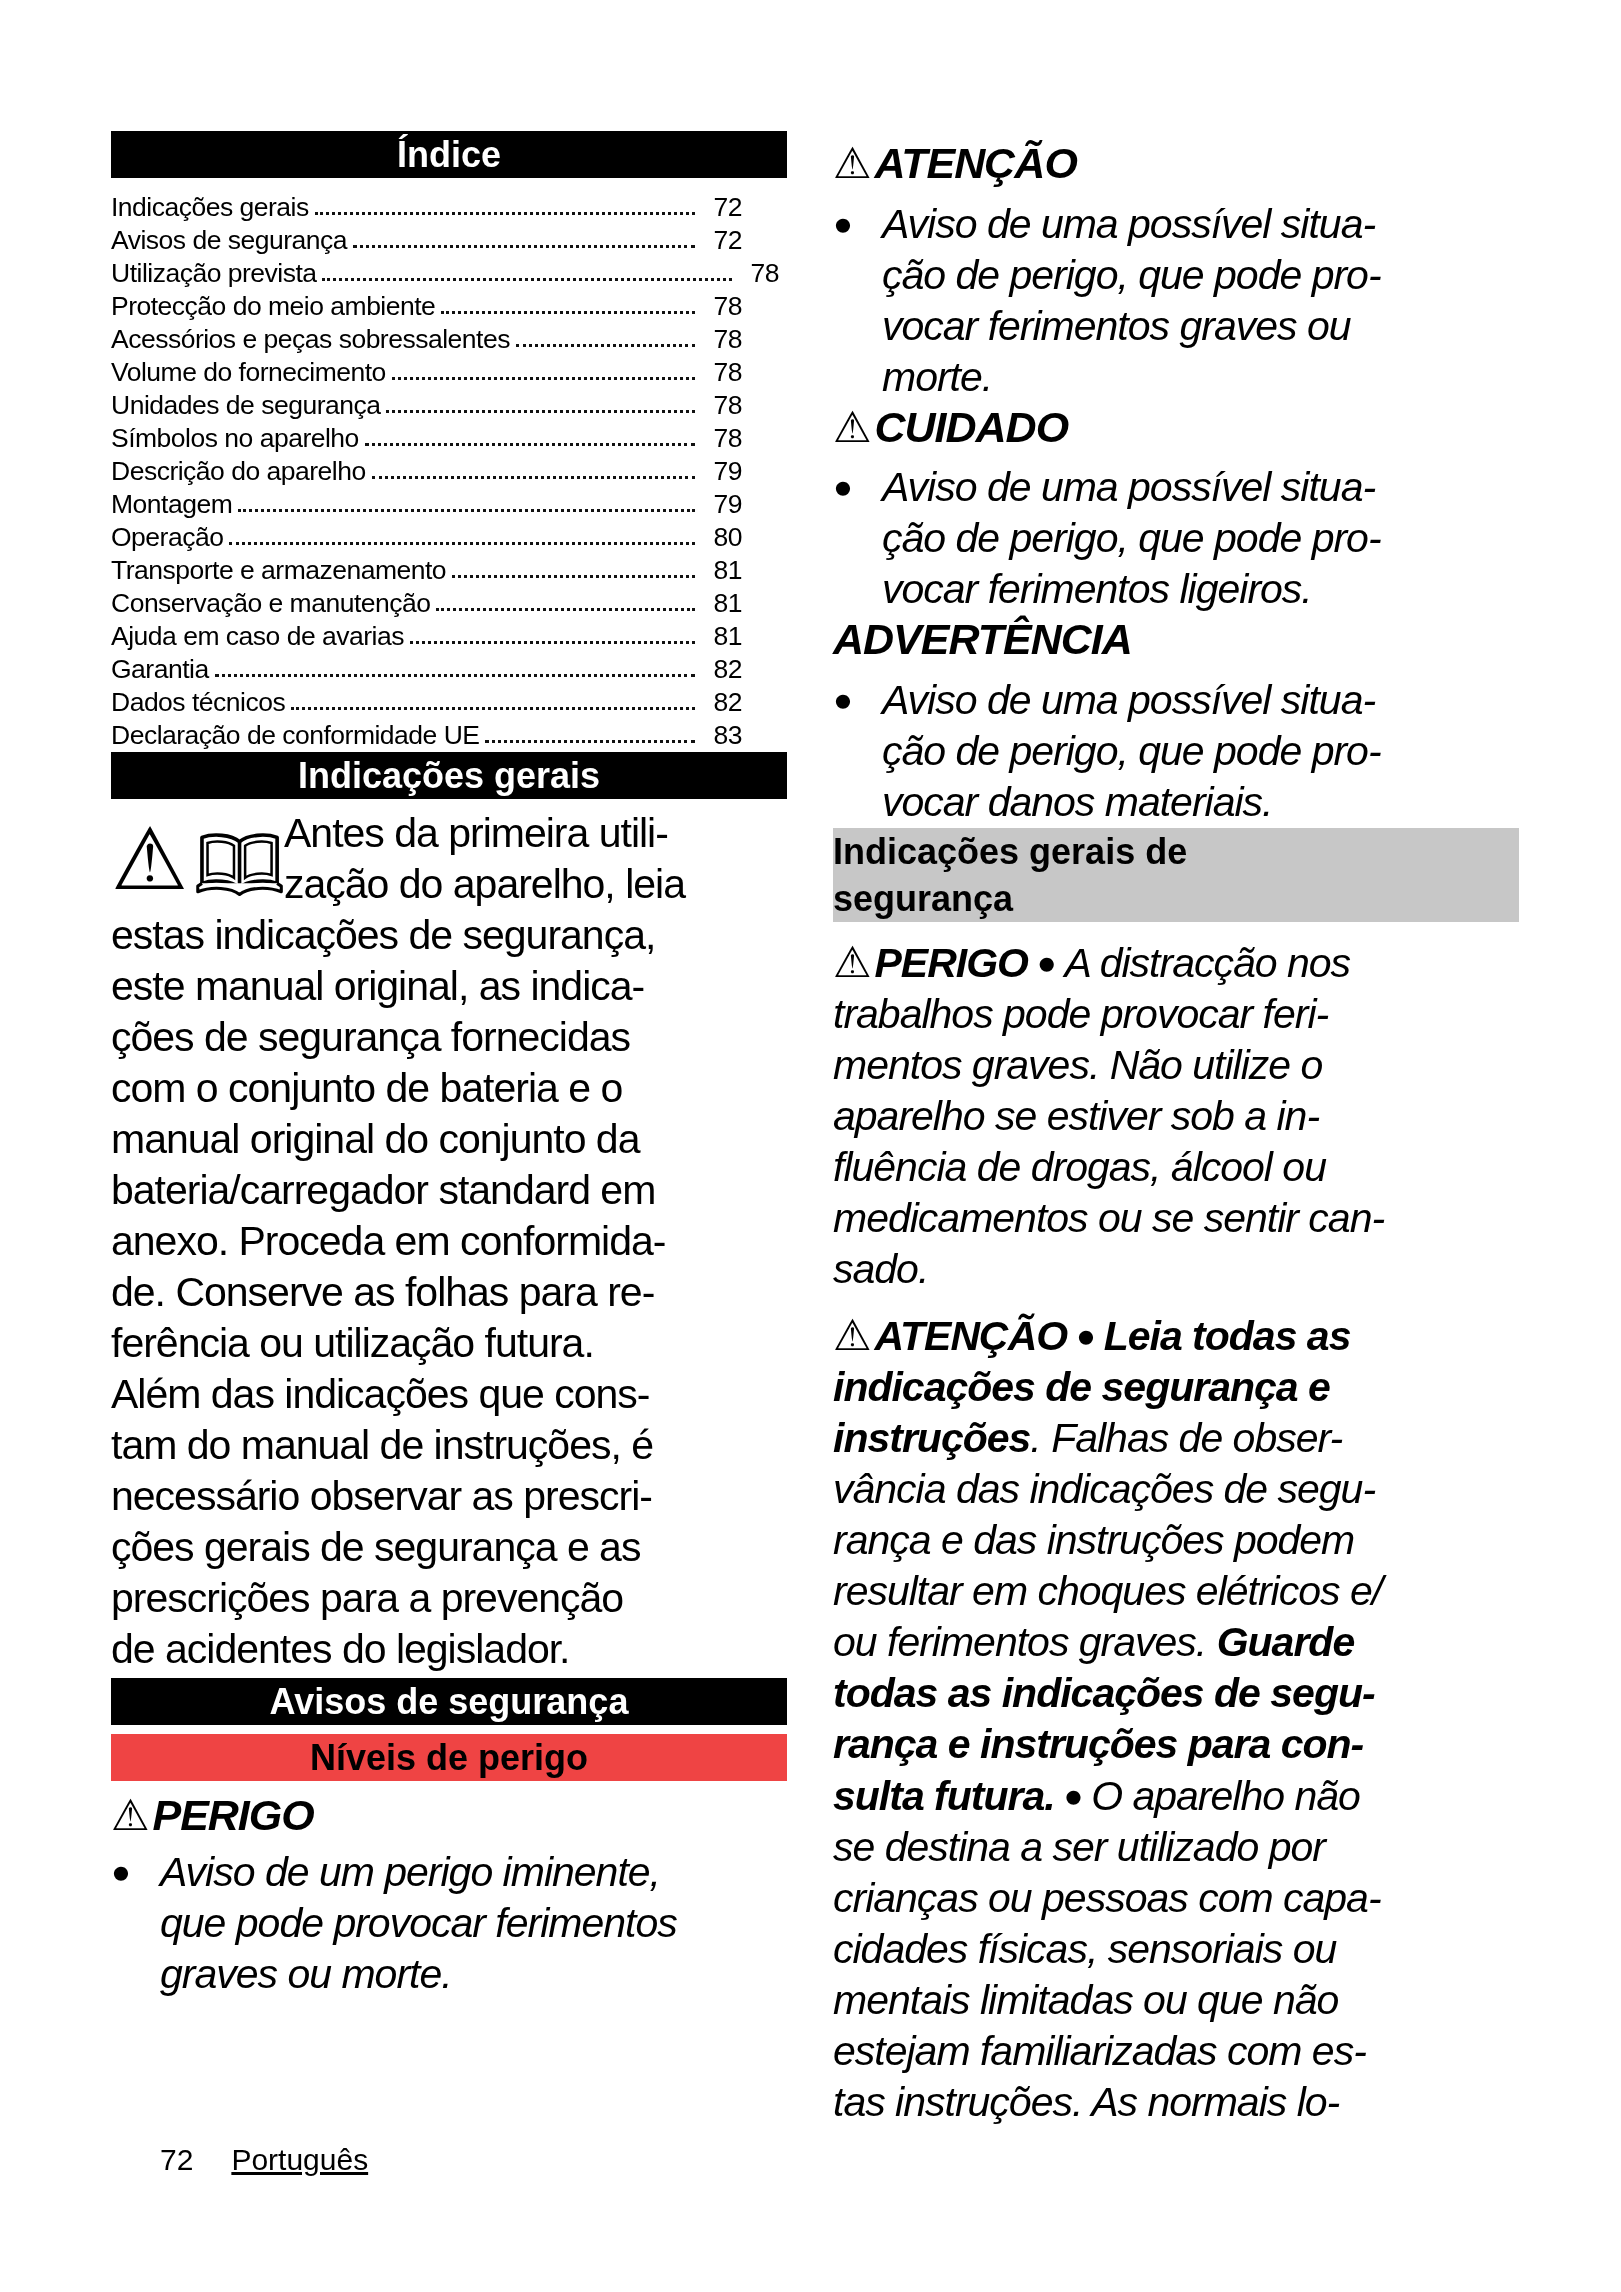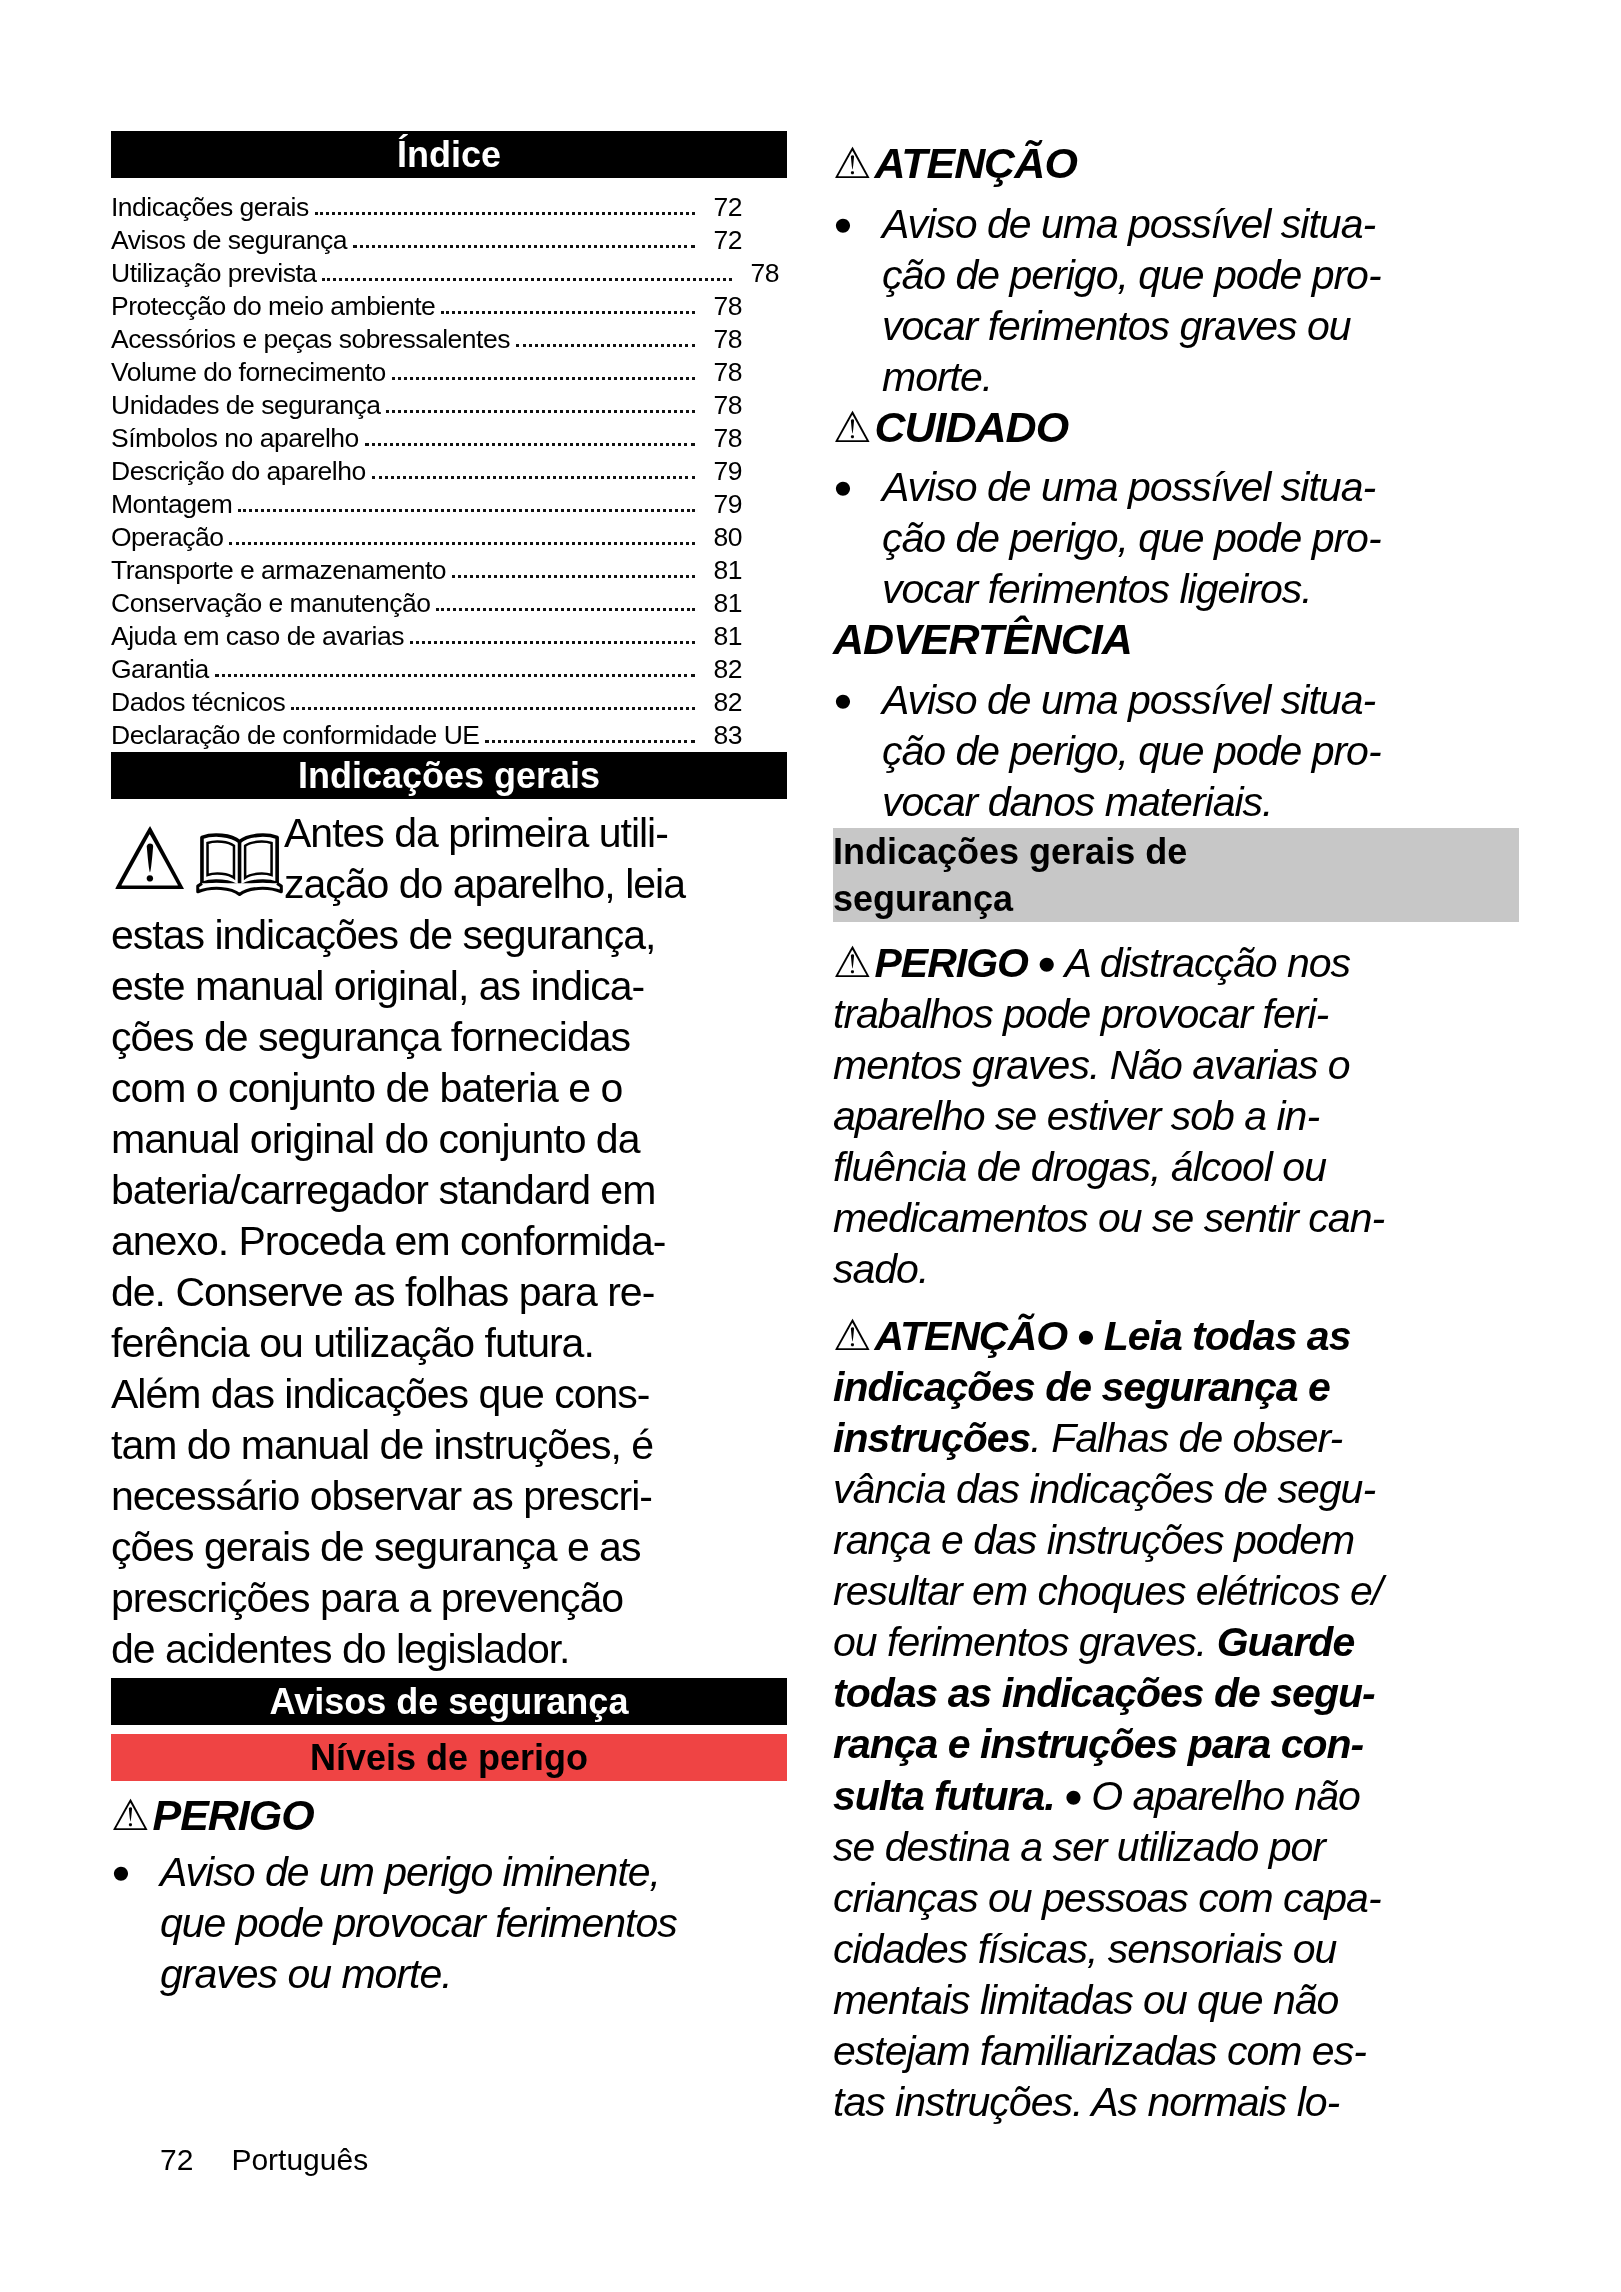--- a/index.html
+++ b/index.html
@@ -42,21 +42,21 @@
   .tri{font-family:"DejaVu Sans",sans-serif;font-style:normal;font-weight:400;
        font-size:43px;padding-right:3.9px;}
   .bullet-para .ln{padding-left:49px;}
   .bullet-para .ln:first-child{padding-left:0;}
   .ldot{display:inline-block;width:49px;font-style:normal;font-size:33px;vertical-align:2.9px;}
   .dot{font-style:normal;font-size:33px;padding:0 8.8px;vertical-align:2.9px;}
   .b{font-weight:bold;}
   .para{margin-top:15px;}
 
   .footer{position:absolute;left:160px;top:2143px;font-size:30px;letter-spacing:0;}
-  .footer .lang{margin-left:38px;}
+  .footer .lang{margin-left:38px;text-decoration:underline;}
 </style>
 </head>
 <body>
 
 <div class="page">
 
   <div class="col" id="col-left">
     <div class="bar">Índice</div>
     <div class="toc" id="toc">
         <div class="toc-row">
@@ -213,21 +213,21 @@
         <div class="ln"><span>ção de perigo, que pode pro-</span></div>
         <div class="ln"><span>vocar danos materiais.</span></div>
       </div>
       <div class="graybox">
         <div class="ln"><span>Indicações gerais de</span></div>
         <div class="ln"><span>segurança</span></div>
       </div>
       <div class="body italic para">
         <div class="ln"><span class="tri">⚠</span><span class="b">PERIGO</span><span class="dot">●</span><span>A distracção nos</span></div>
         <div class="ln"><span>trabalhos pode provocar feri-</span></div>
-        <div class="ln"><span>mentos graves. Não avarias o</span></div>
+        <div class="ln"><span>mentos graves. Não utilize o</span></div>
         <div class="ln"><span>aparelho se estiver sob a in-</span></div>
         <div class="ln"><span>fluência de drogas, álcool ou</span></div>
         <div class="ln"><span>medicamentos ou se sentir can-</span></div>
         <div class="ln"><span>sado.</span></div>
       </div>
       <div class="body italic para">
         <div class="ln"><span class="tri">⚠</span><span class="b">ATENÇÃO</span><span class="dot">●</span><span class="b">Leia todas as</span></div>
         <div class="ln"><span class="b">indicações de segurança e</span></div>
         <div class="ln"><span class="b">instruções</span><span>. Falhas de obser-</span></div>
         <div class="ln"><span>vância das indicações de segu-</span></div>

